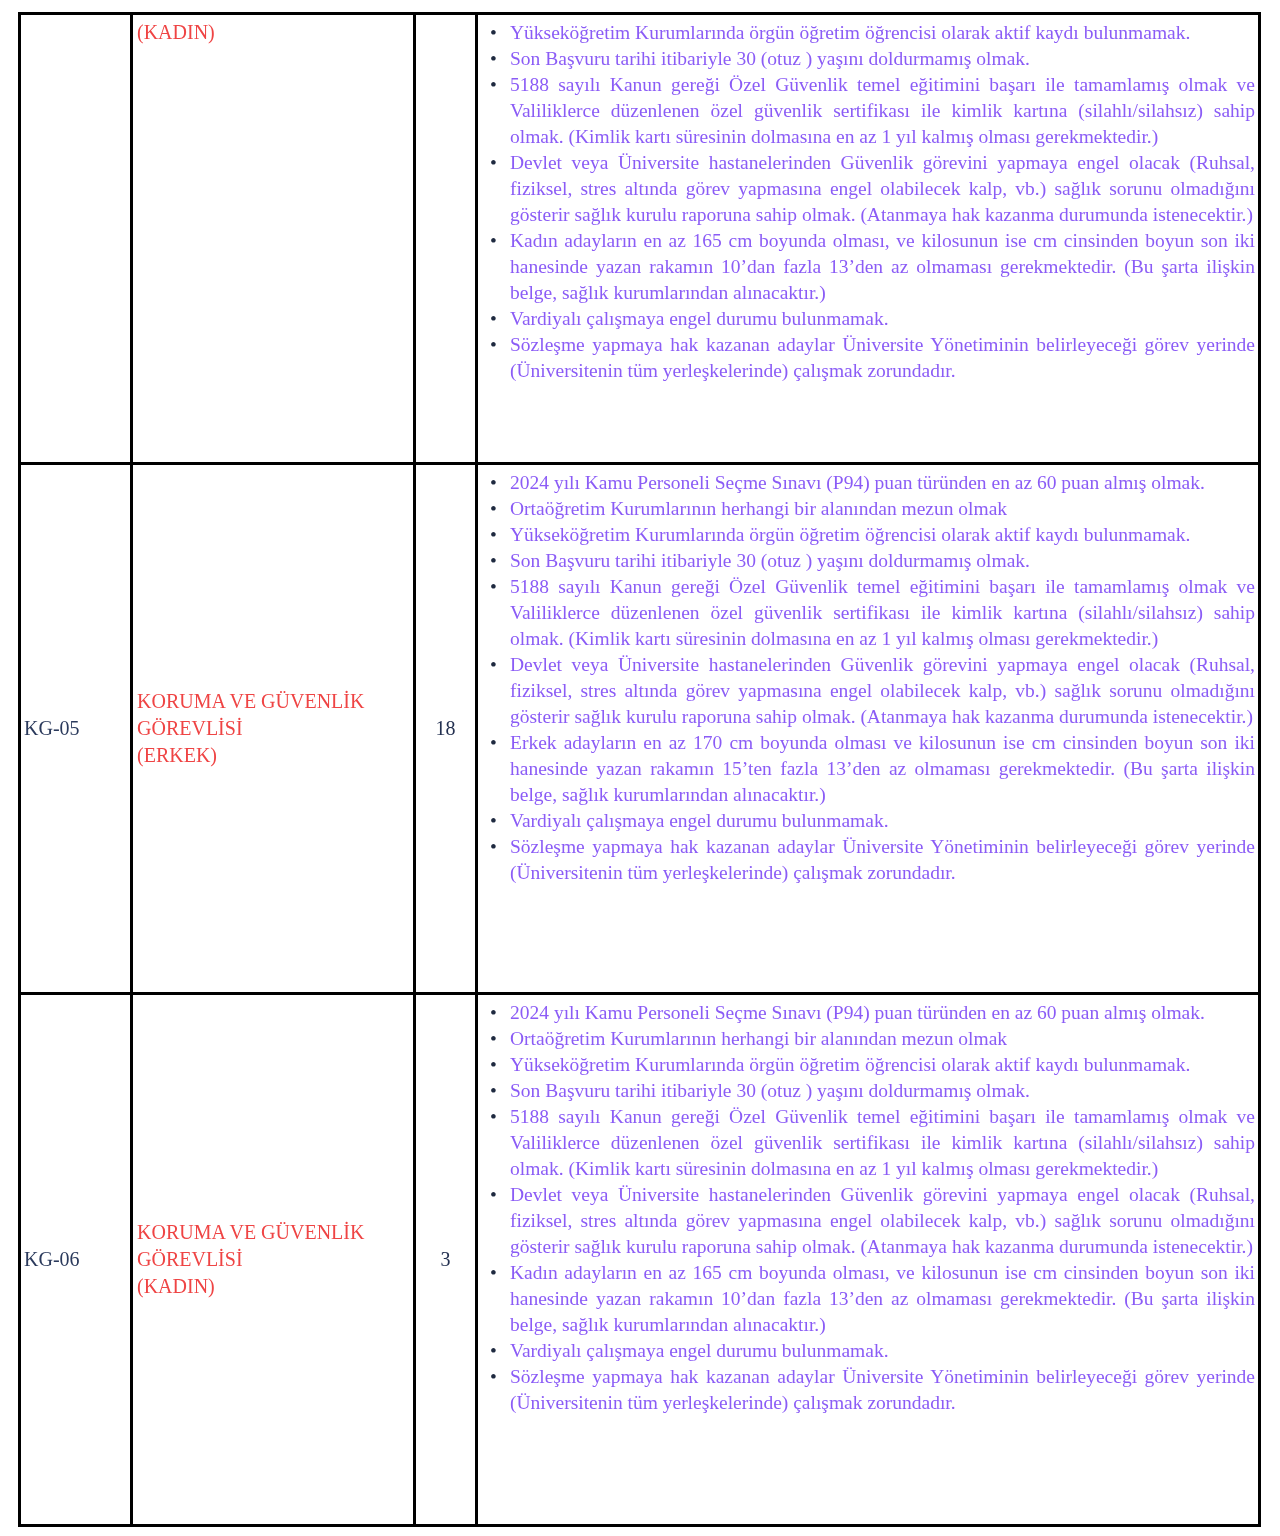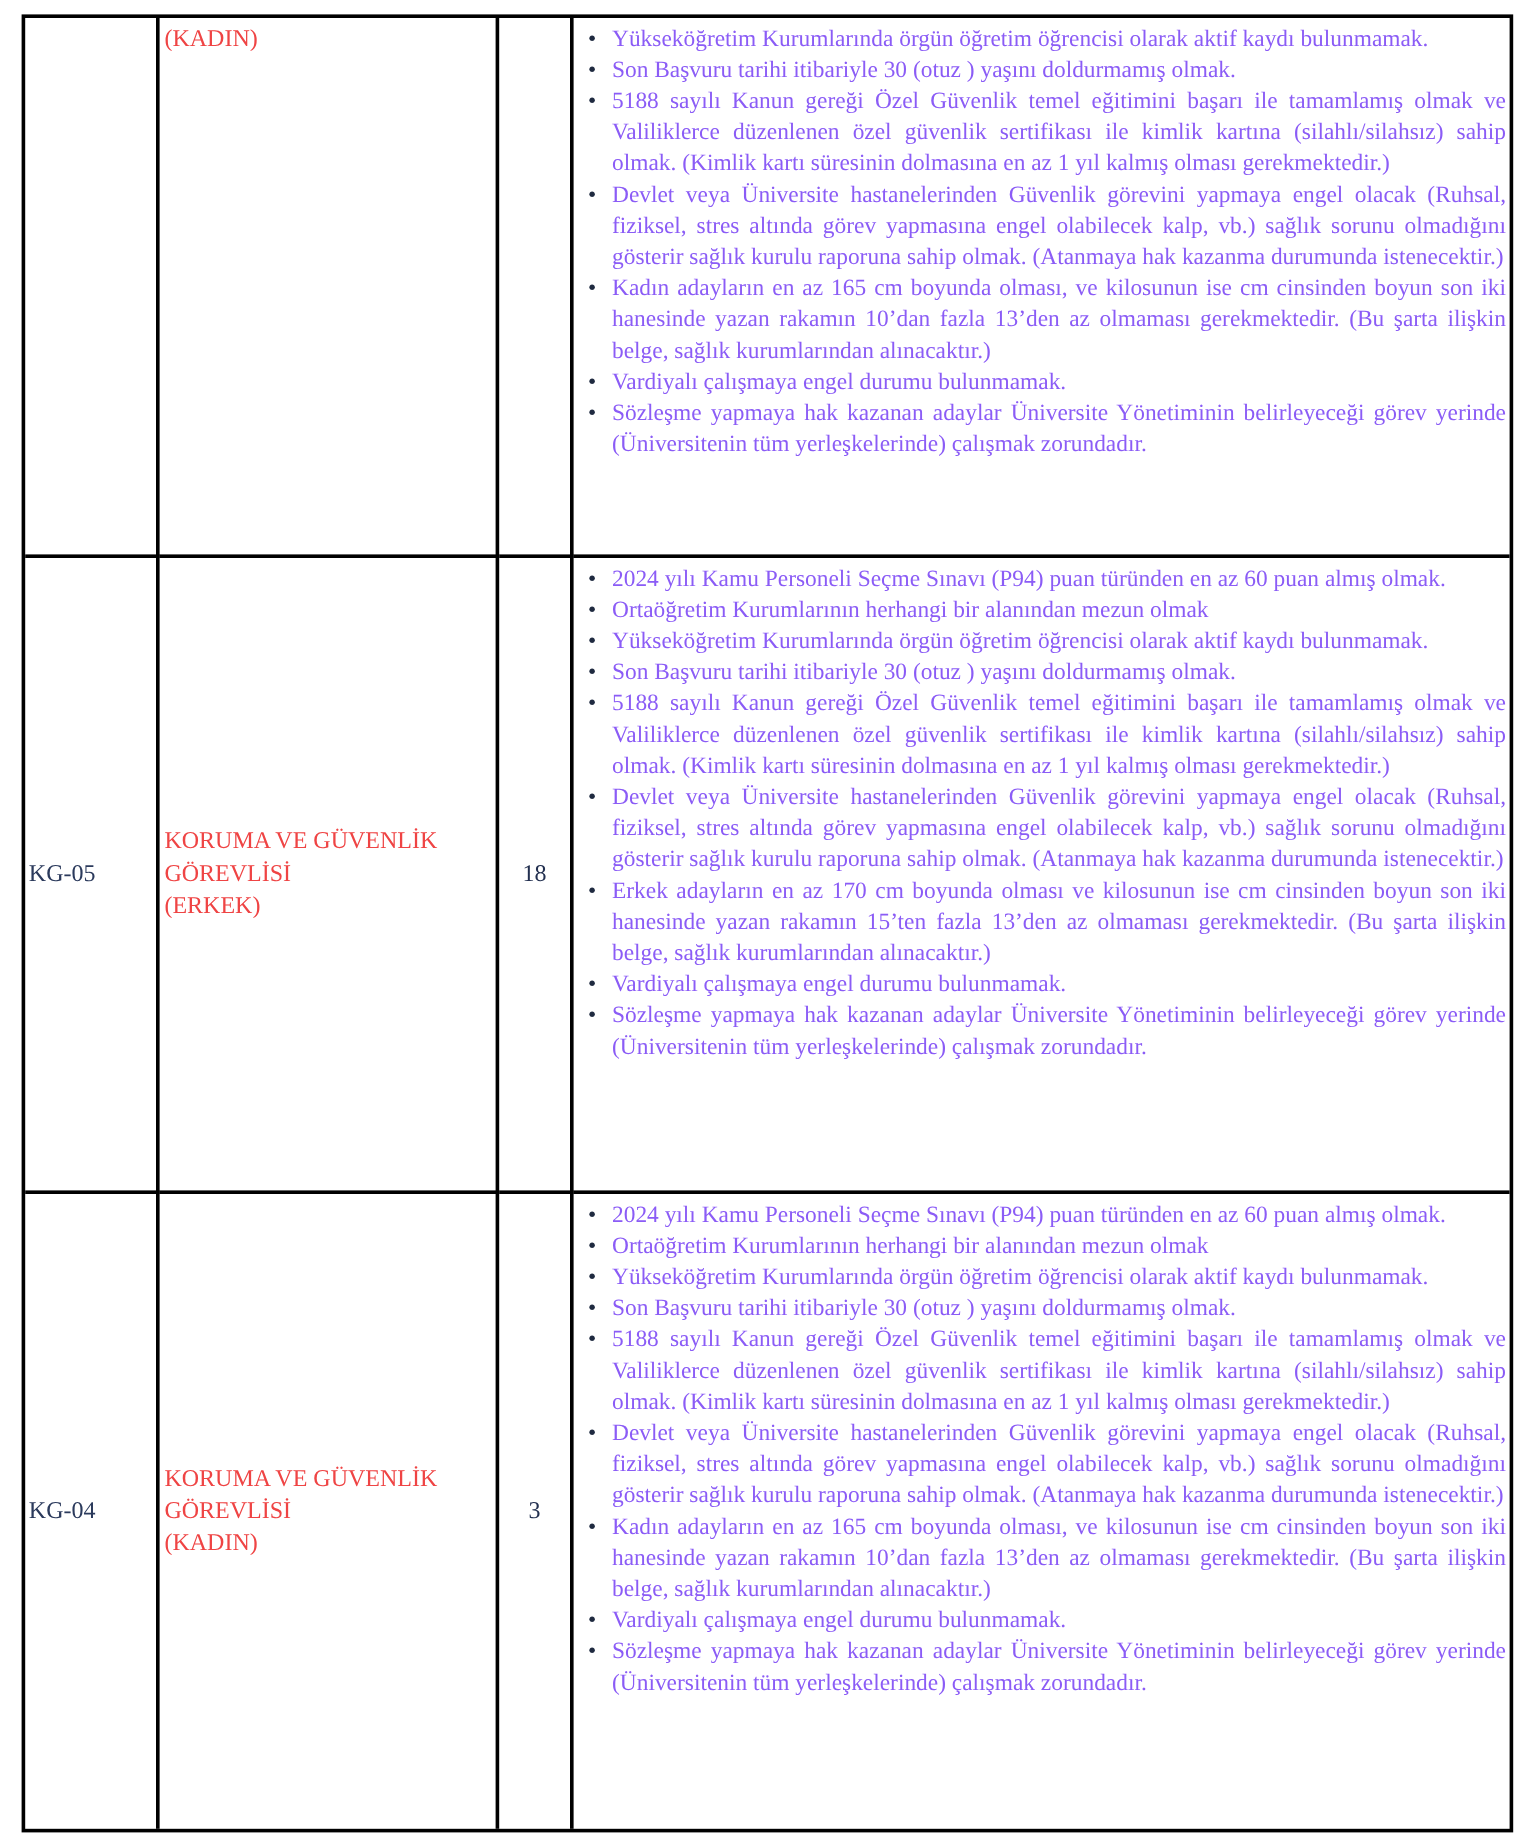--- a/index.html
+++ b/index.html
@@ -104,21 +104,21 @@
       <div class="req">Yükseköğretim Kurumlarında örgün öğretim öğrencisi olarak aktif kaydı bulunmamak.</div>
       <div class="req">Son Başvuru tarihi itibariyle 30 (otuz ) yaşını doldurmamış olmak.</div>
       <div class="req">5188 sayılı Kanun gereği Özel Güvenlik temel eğitimini başarı ile tamamlamış olmak ve Valiliklerce düzenlenen özel güvenlik sertifikası ile kimlik kartına (silahlı/silahsız) sahip olmak. (Kimlik kartı süresinin dolmasına en az 1 yıl kalmış olması gerekmektedir.)</div>
       <div class="req">Devlet veya Üniversite hastanelerinden Güvenlik görevini yapmaya engel olacak (Ruhsal, fiziksel, stres altında görev yapmasına engel olabilecek kalp, vb.) sağlık sorunu olmadığını gösterir sağlık kurulu raporuna sahip olmak. (Atanmaya hak kazanma durumunda istenecektir.)</div>
       <div class="req">Erkek adayların en az 170 cm boyunda olması ve kilosunun ise cm cinsinden boyun son iki hanesinde yazan rakamın 15’ten fazla 13’den az olmaması gerekmektedir. (Bu şarta ilişkin belge, sağlık kurumlarından alınacaktır.)</div>
       <div class="req">Vardiyalı çalışmaya engel durumu bulunmamak.</div>
       <div class="req">Sözleşme yapmaya hak kazanan adaylar Üniversite Yönetiminin belirleyeceği görev yerinde (Üniversitenin tüm yerleşkelerinde) çalışmak zorundadır.</div>
     </div>
 
   <div class="cell code-cell b-right">
-    <span>KG-04</span>
+    <span>KG-06</span>
   </div>
   <div class="cell pos-cell b-right">
     <div>KORUMA VE GÜVENLİK GÖREVLİSİ</div>
     <div>(KADIN)</div>
   </div>
   <div class="cell count-cell b-right">
     <span>3</span>
   </div>
   <div class="cell req-cell">
       <div class="req">2024 yılı Kamu Personeli Seçme Sınavı (P94) puan türünden en az 60 puan almış olmak.</div>

